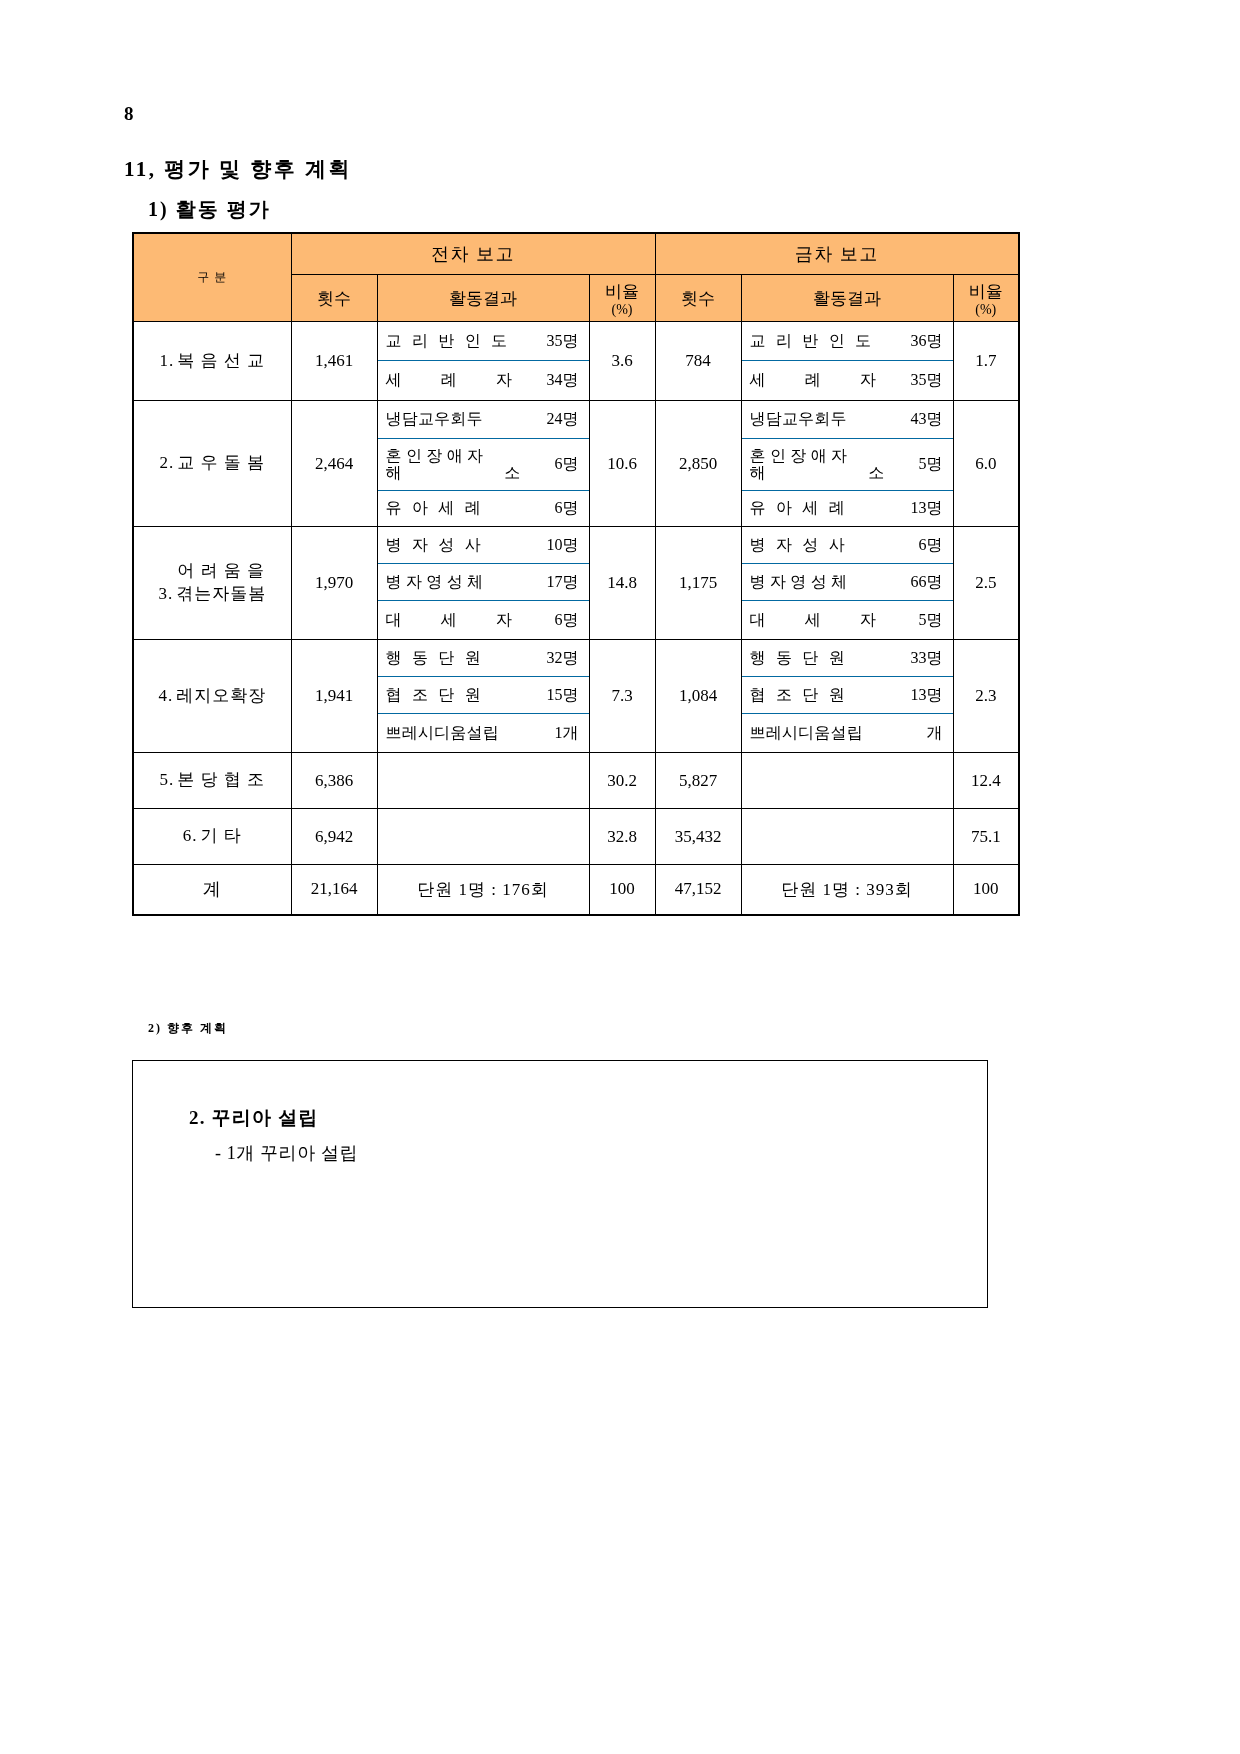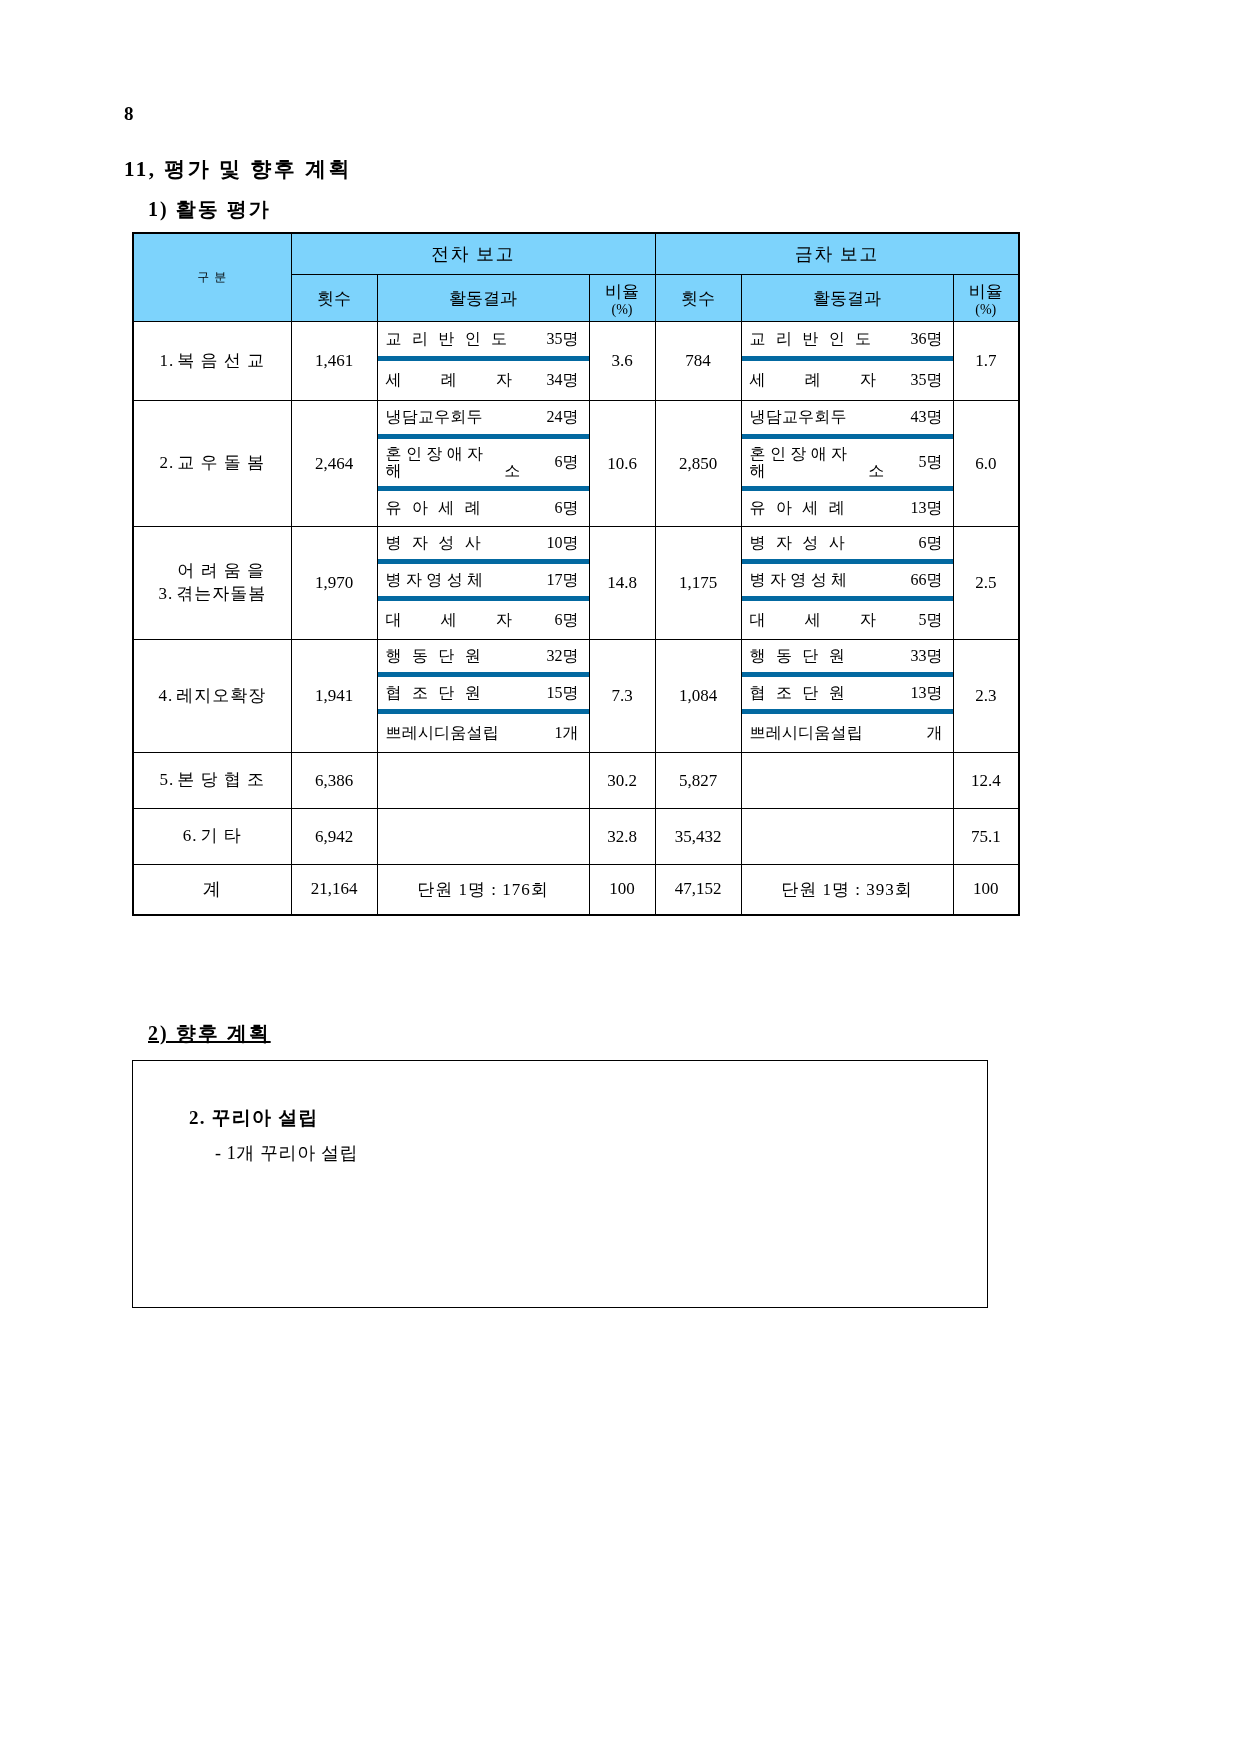--- a/index.html
+++ b/index.html
@@ -43,24 +43,23 @@
     left: 148px;
     top: 196px;
     font-size: 20px;
     font-weight: bold;
     letter-spacing: 2px;
   }
   .sub-heading-2 {
     position: absolute;
     left: 148px;
     top: 1020px;
-    font-size: 20px;
+    font-size: 12px;
     font-weight: bold;
     letter-spacing: 2px;
-    text-decoration: underline;
   }
 
   
   .table-wrap {
     position: absolute;
     left: 132px;
     top: 232px;
     width: 858px;
   }
   table.eval {
@@ -70,21 +69,21 @@
     font-size: 17px;
   }
   table.eval th, table.eval td {
     border: 1px solid #000;
     padding: 0;
     text-align: center;
     vertical-align: middle;
     font-weight: normal;
   }
   table.eval thead th {
-    background: #7dd3fc;
+    background: #fdba74;
     font-family: Liberation Serif, serif;
   }
   .bt-thick { border-top: 2px solid #000 !important; }
   .bb-thick { border-bottom: 2px solid #000 !important; }
   .bl-thick { border-left: 2px solid #000 !important; }
   .br-thick { border-right: 2px solid #000 !important; }
 
   .hdr-group { height: 40px; font-size: 18px; letter-spacing: 1.5px; }
   .hdr-gubun { height: 86px; font-size: 12px; letter-spacing: 1px; }
   .hdr-sub { height: 46px; font-size: 17px; }
@@ -110,21 +109,21 @@
   
   td.result-col {
     padding: 0;
     vertical-align: top;
   }
   .res-list { display: block; }
   .res-item {
     display: flex;
     align-items: center;
     justify-content: space-between;
-    border-bottom: 5px solid #0369a1;
+    border-bottom: 1px solid #0369a1;
     box-sizing: border-box;
     padding: 0 10px 0 8px;
     font-size: 16px;
     height: 37px;
   }
   .res-item:last-child { border-bottom: none; }
   .res-item .label {
     letter-spacing: 3.2px;
     white-space: pre;
     text-align: left;

